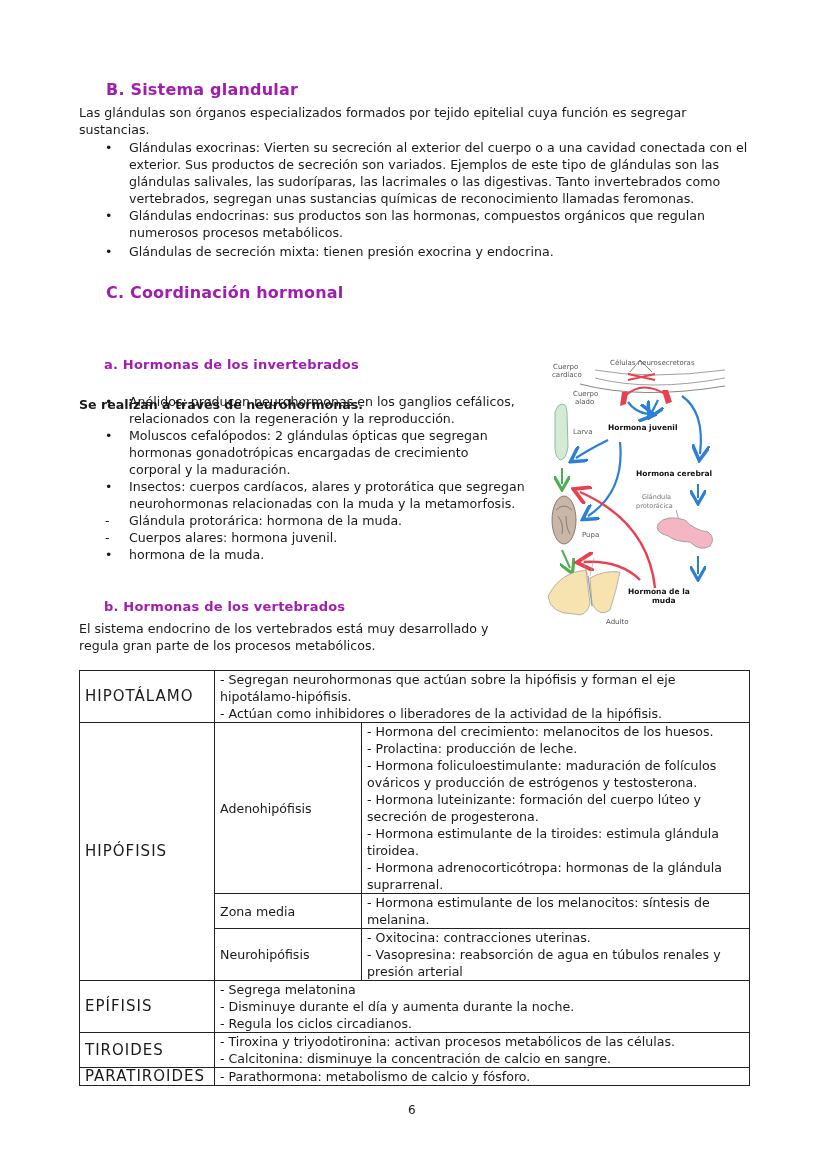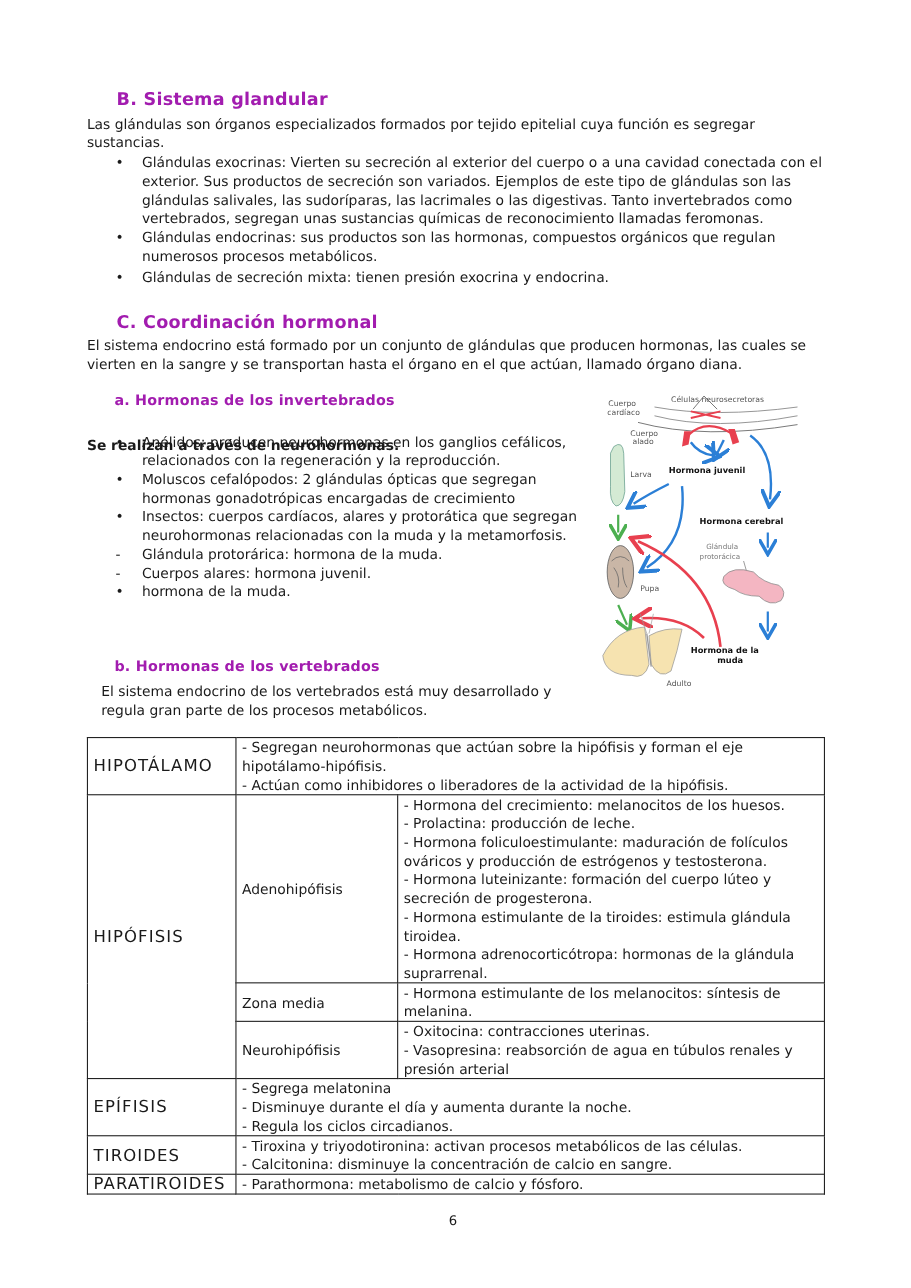--- a/index.html
+++ b/index.html
@@ -42,37 +42,34 @@
       <div>Glándulas endocrinas: sus productos son las hormonas, compuestos orgánicos que regulan</div>
       <div>numerosos procesos metabólicos.</div>
     </li>
     <li style="margin-top:2px;">
       <span class="mk">•</span>
       <div>Glándulas de secreción mixta: tienen presión exocrina y endocrina.</div>
     </li>
   </ul>
 
   <div class="h2 hand" style="left:106px; top:283px;">C.  Coordinación hormonal</div>
-  <div class="p" style="left:79px; top:305px;">
-    <div>El sistema endocrino está formado por un conjunto de glándulas que producen hormonas, las cuales se</div>
-    <div>vierten en la sangre y se transportan hasta el órgano en el que actúan, llamado órgano diana.</div>
-  </div>
 
   <div class="h3 hand" style="left:104px; top:357px;">a.  Hormonas de los invertebrados</div>
   <div class="p" style="left:79px; top:396px;font-weight:bold;">Se realizan a través de neurohormonas.</div>
   <ul class="list" style="left:79px; top:393px; width:460px;">
     <li>
       <span class="mk">•</span>
       <div>Anélidos: producen neurohormonas en los ganglios cefálicos,</div>
       <div>relacionados con la regeneración y la reproducción.</div>
     </li>
     <li>
       <span class="mk">•</span>
       <div>Moluscos cefalópodos: 2 glándulas ópticas que segregan</div>
       <div>hormonas gonadotrópicas encargadas de crecimiento</div>
+      <div>corporal y la maduración.</div>
     </li>
     <li>
       <span class="mk">•</span>
       <div>Insectos: cuerpos cardíacos, alares y protorática que segregan</div>
       <div>neurohormonas relacionadas con la muda y la metamorfosis.</div>
     </li>
     <li>
       <span class="mk">-</span>
       <div>Glándula protorárica: hormona de la muda.</div>
     </li>
@@ -150,21 +147,21 @@
     <g>
       <path d="M46,218 Q20,220 8,244 Q10,262 34,262 Q46,266 50,252 Z" fill="#f6e3b0" stroke="#999" stroke-width="0.7"></path>
       <path d="M52,252 Q60,266 70,258 Q76,240 80,220 Q64,218 50,226 Z" fill="#f6e3b0" stroke="#999" stroke-width="0.7"></path>
       <path d="M48,224 L52,254" stroke="#999" stroke-width="1.2"></path>
       <path d="M48,224 L42,206 M50,224 L54,206" stroke="#999" stroke-width="0.6"></path>
     </g>
     <text x="66" y="272" font-size="7" fill="#555">Adulto</text>
   </svg>
 
   <div class="h3 hand" style="left:104px; top:599px;">b.  Hormonas de los vertebrados</div>
-  <div class="p" style="left:92px; top:620px;">
+  <div class="p" style="left:79px; top:620px;">
     <div>El sistema endocrino de los vertebrados está muy desarrollado y</div>
     <div>regula gran parte de los procesos metabólicos.</div>
   </div>
 
   <table class="hormones">
     <tbody>
         <tr>
       <td class="gl">HIPOTÁLAMO</td>
       <td colspan="2">
         <div>- Segregan neurohormonas que actúan sobre la hipófisis y forman el eje</div>

